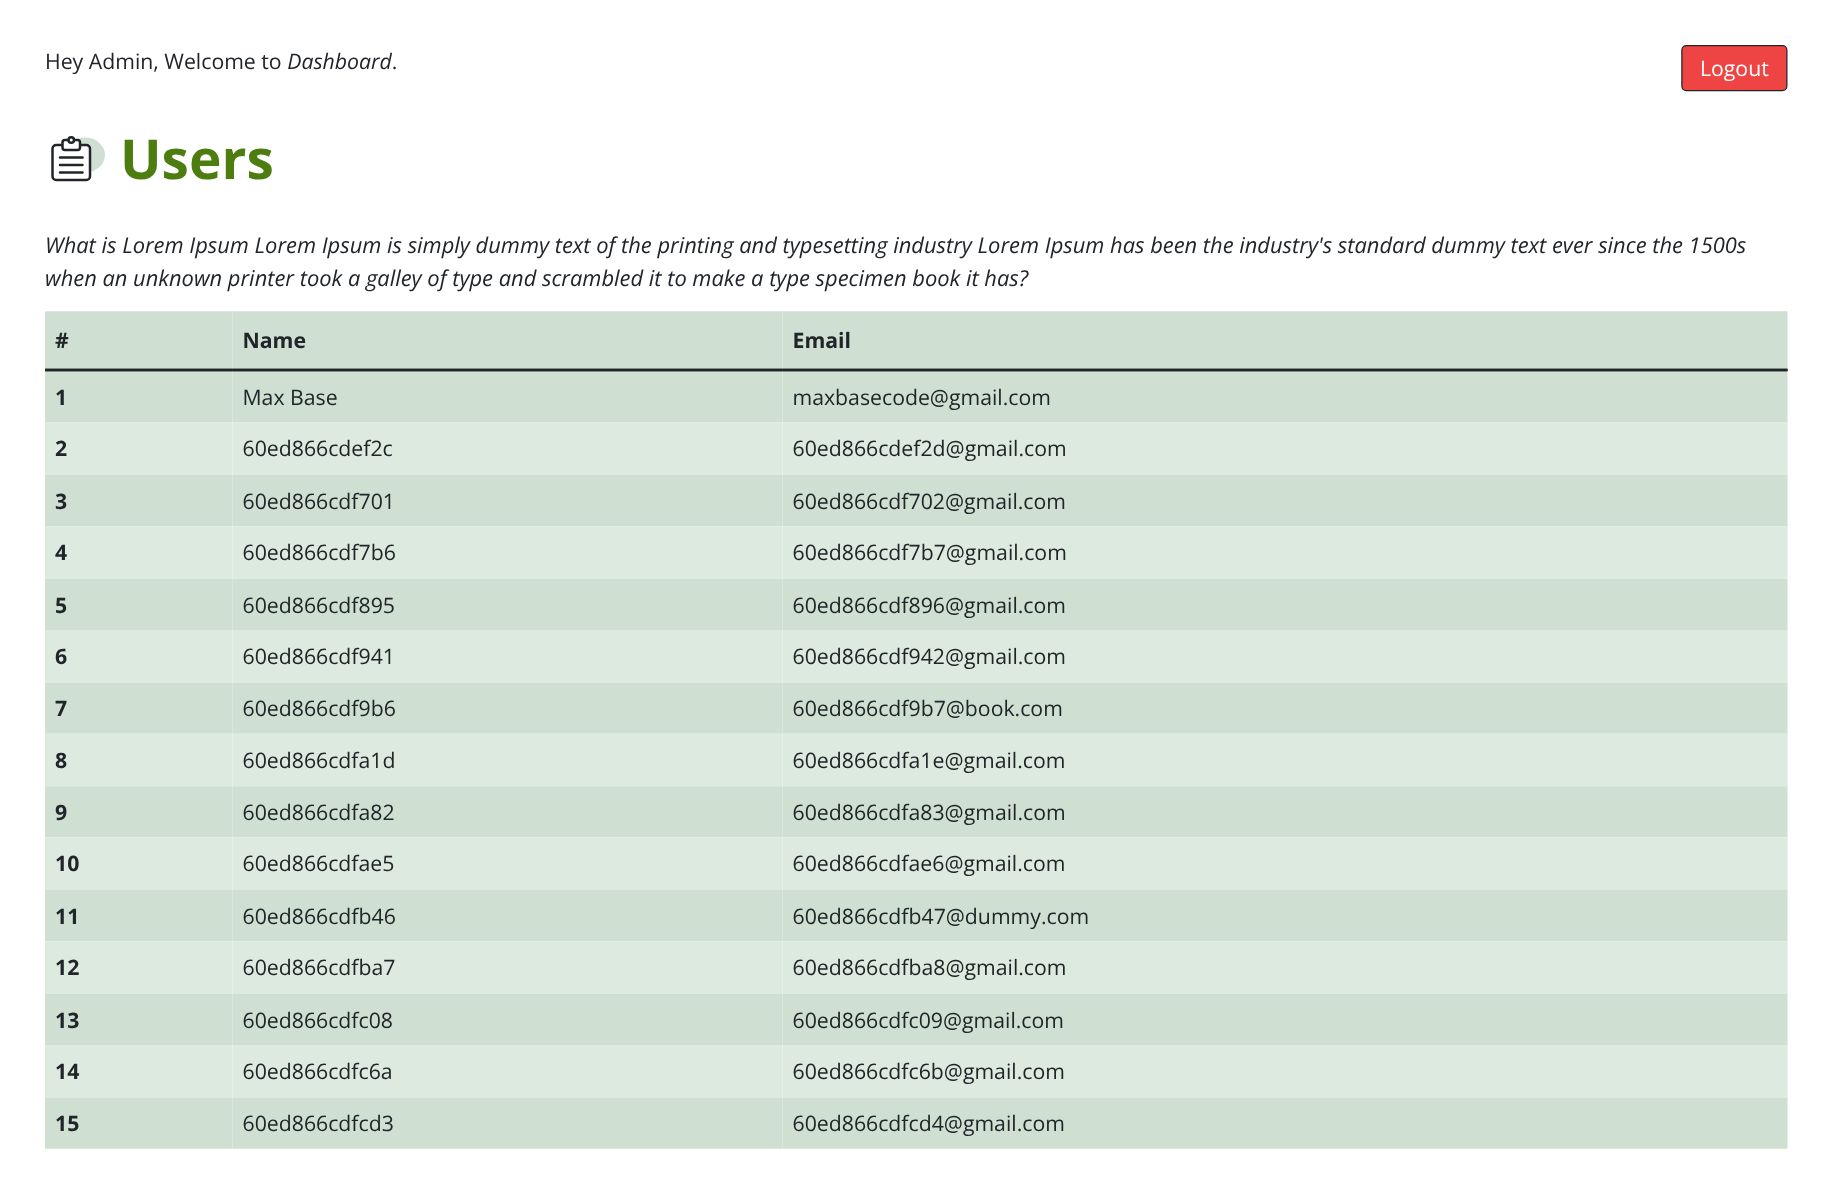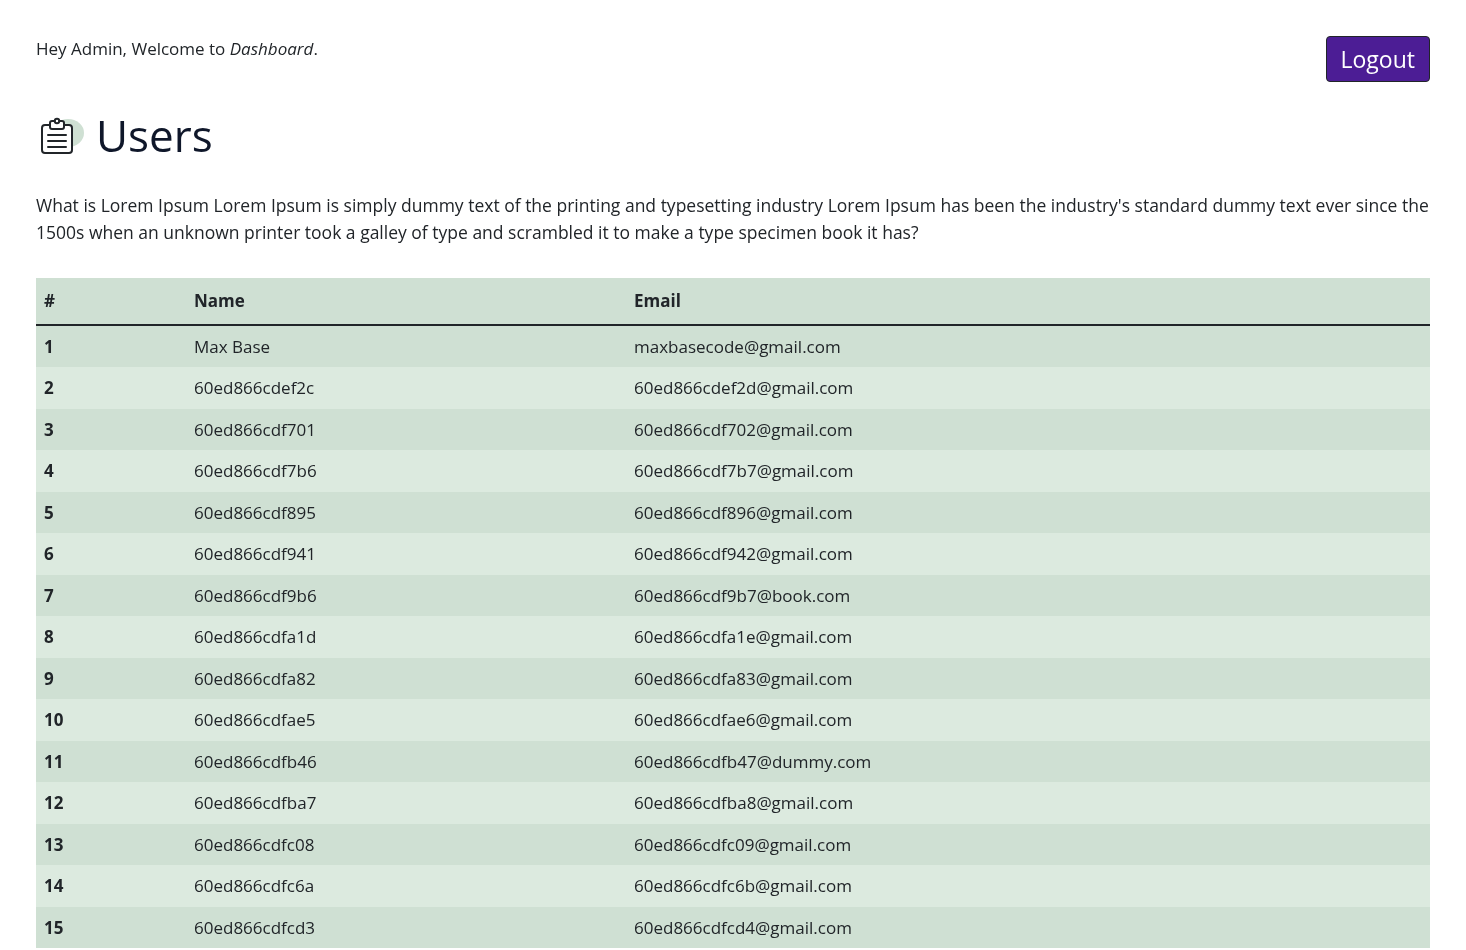--- a/index.html
+++ b/index.html
@@ -20,50 +20,51 @@
       margin-bottom: 20px;
     }
     .greeting {
       color: #212529;
       font-size: 17px;
     }
     .greeting em {
       font-style: italic;
     }
     .logout-btn {
-      background: #4c1d95;
+      background: #ef4444;
       color: #fff;
       border: 1px solid #212529;
       padding: 6px 14px;
-      font-size: 23px;
+      font-size: 17px;
       border-radius: 4px;
       cursor: pointer;
       font-family: inherit;
     }
     .page-heading {
       display: flex;
       align-items: center;
       gap: 12px;
       margin-bottom: 24px;
     }
     .heading-icon {
       width: 48px;
       height: 48px;
       position: relative;
     }
     .page-heading h1 {
       font-size: 44px;
-      font-weight: 400;
-      color: #0f172a;
+      font-weight: 700;
+      color: #4d7c0f;
     }
     .description {
       font-size: 17.5px;
       color: #212529;
-      margin-bottom: 32px;
+      margin-bottom: 12px;
       line-height: 1.55;
+      font-style: italic;
     }
     table {
       width: 100%;
       border-collapse: collapse;
     }
     thead tr {
       background: #cfe0d3;
       border-bottom: 2px solid #212529;
     }
     thead th {

